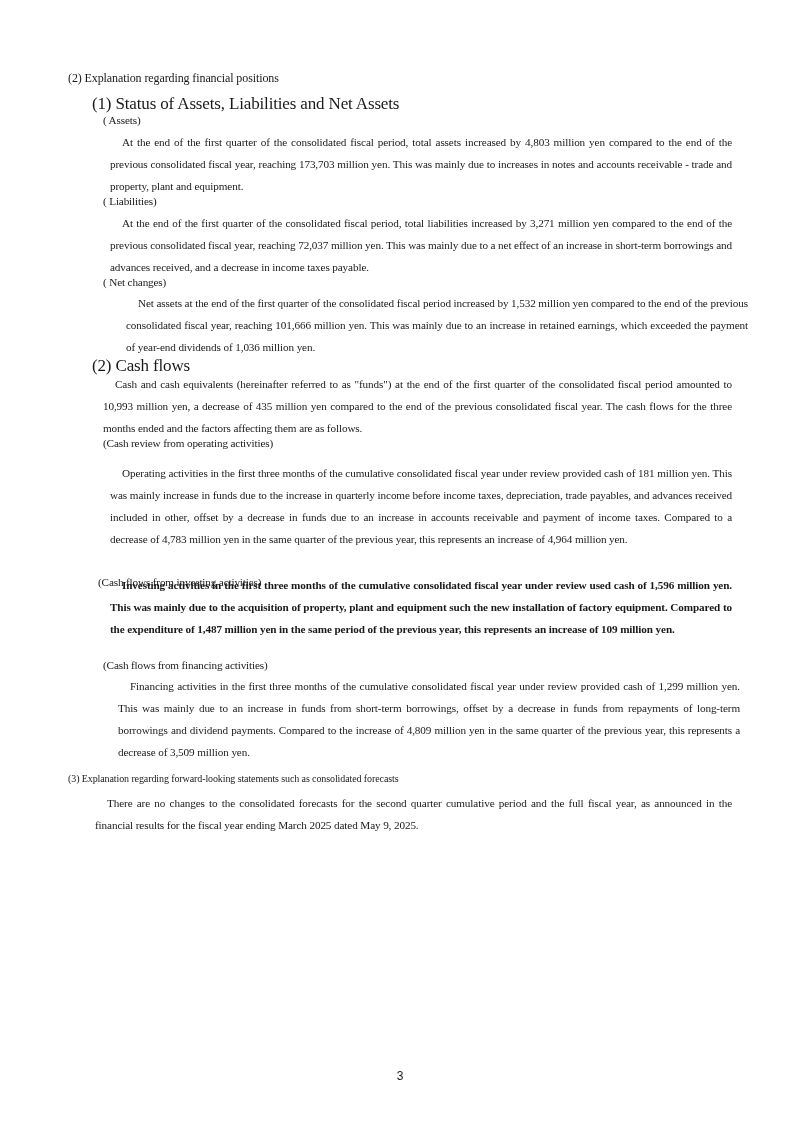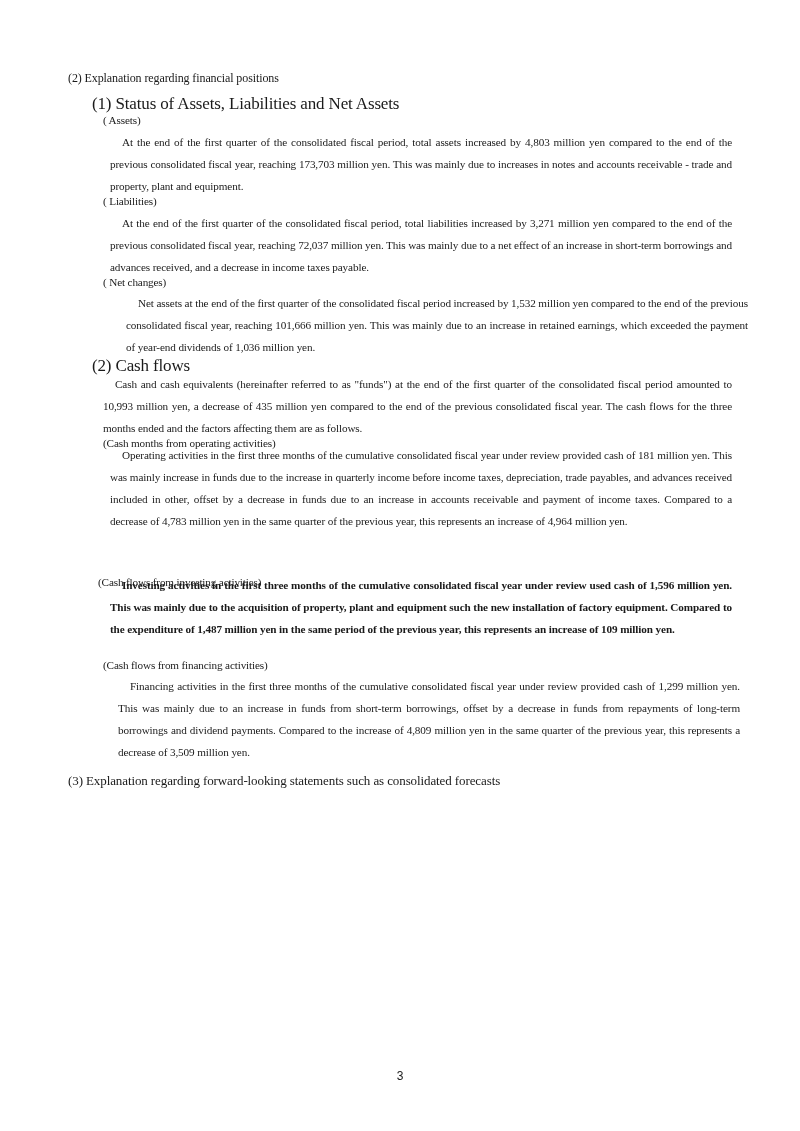--- a/index.html
+++ b/index.html
@@ -52,31 +52,34 @@
   <div class="h4" style="left:103px; top:276px;">( Net changes)</div>
   <div class="para" style="left:110px; width:622px; top:292px;margin-left:16px;">
     <p>Net assets at the end of the first quarter of the consolidated fiscal period increased by 1,532 million yen compared to the end of the previous consolidated fiscal year, reaching 101,666 million yen. This was mainly due to an increase in retained earnings, which exceeded the payment of year-end dividends of 1,036 million yen.</p>
   </div>
 
   <div class="h3" style="top:356px;">(2) Cash flows</div>
   <div class="para" style="left:103px; width:629px; top:373px;">
     <p>Cash and cash equivalents (hereinafter referred to as "funds") at the end of the first quarter of the consolidated fiscal period amounted to 10,993 million yen, a decrease of 435 million yen compared to the end of the previous consolidated fiscal year. The cash flows for the three months ended and the factors affecting them are as follows.</p>
   </div>
 
-  <div class="h4" style="left:103px; top:437px;">(Cash months from operating activities)</div>
-  <div class="para" style="left:110px; width:622px; top:444px;">
+  <div class="h4" style="left:103px; top:437px;">(Cash review from operating activities)</div>
+  <div class="para" style="left:110px; width:622px; top:462px;">
     <p>Operating activities in the first three months of the cumulative consolidated fiscal year under review provided cash of 181 million yen. This was mainly increase in funds due to the increase in quarterly income before income taxes, depreciation, trade payables, and advances received included in other, offset by a decrease in funds due to an increase in accounts receivable and payment of income taxes. Compared to a decrease of 4,783 million yen in the same quarter of the previous year, this represents an increase of 4,964 million yen.</p>
   </div>
 
   <div class="h4" style="left:98px; top:576px;">(Cash flows from investing activities)</div>
   <div class="para" style="left:110px; width:622px; top:574px;font-weight:bold;">
     <p>Investing activities in the first three months of the cumulative consolidated fiscal year under review used cash of 1,596 million yen. This was mainly due to the acquisition of property, plant and equipment such the new installation of factory equipment. Compared to the expenditure of 1,487 million yen in the same period of the previous year, this represents an increase of 109 million yen.</p>
   </div>
 
   <div class="h4" style="left:103px; top:659px;">(Cash flows from financing activities)</div>
   <div class="para" style="left:110px; width:622px; top:675px;margin-left:8px;">
     <p>Financing activities in the first three months of the cumulative consolidated fiscal year under review provided cash of 1,299 million yen. This was mainly due to an increase in funds from short-term borrowings, offset by a decrease in funds from repayments of long-term borrowings and dividend payments. Compared to the increase of 4,809 million yen in the same quarter of the previous year, this represents a decrease of 3,509 million yen.</p>
   </div>
 
-  <div class="h2" style="top:773px; font-size:13px;">(3) Explanation regarding forward-looking statements such as consolidated forecasts</div>
+  <div class="h2" style="top:773px; font-size:10px;">(3) Explanation regarding forward-looking statements such as consolidated forecasts</div>
+  <div class="para" style="left:95px; width:637px; top:792px;">
+    <p style="text-indent:12px;">There are no changes to the consolidated forecasts for the second quarter cumulative period and the full fiscal year, as announced in the financial results for the fiscal year ending March 2025 dated May 9, 2025.</p>
+  </div>
 
   <div class="page-num">3</div>
 </div>
 
 </body></html>

